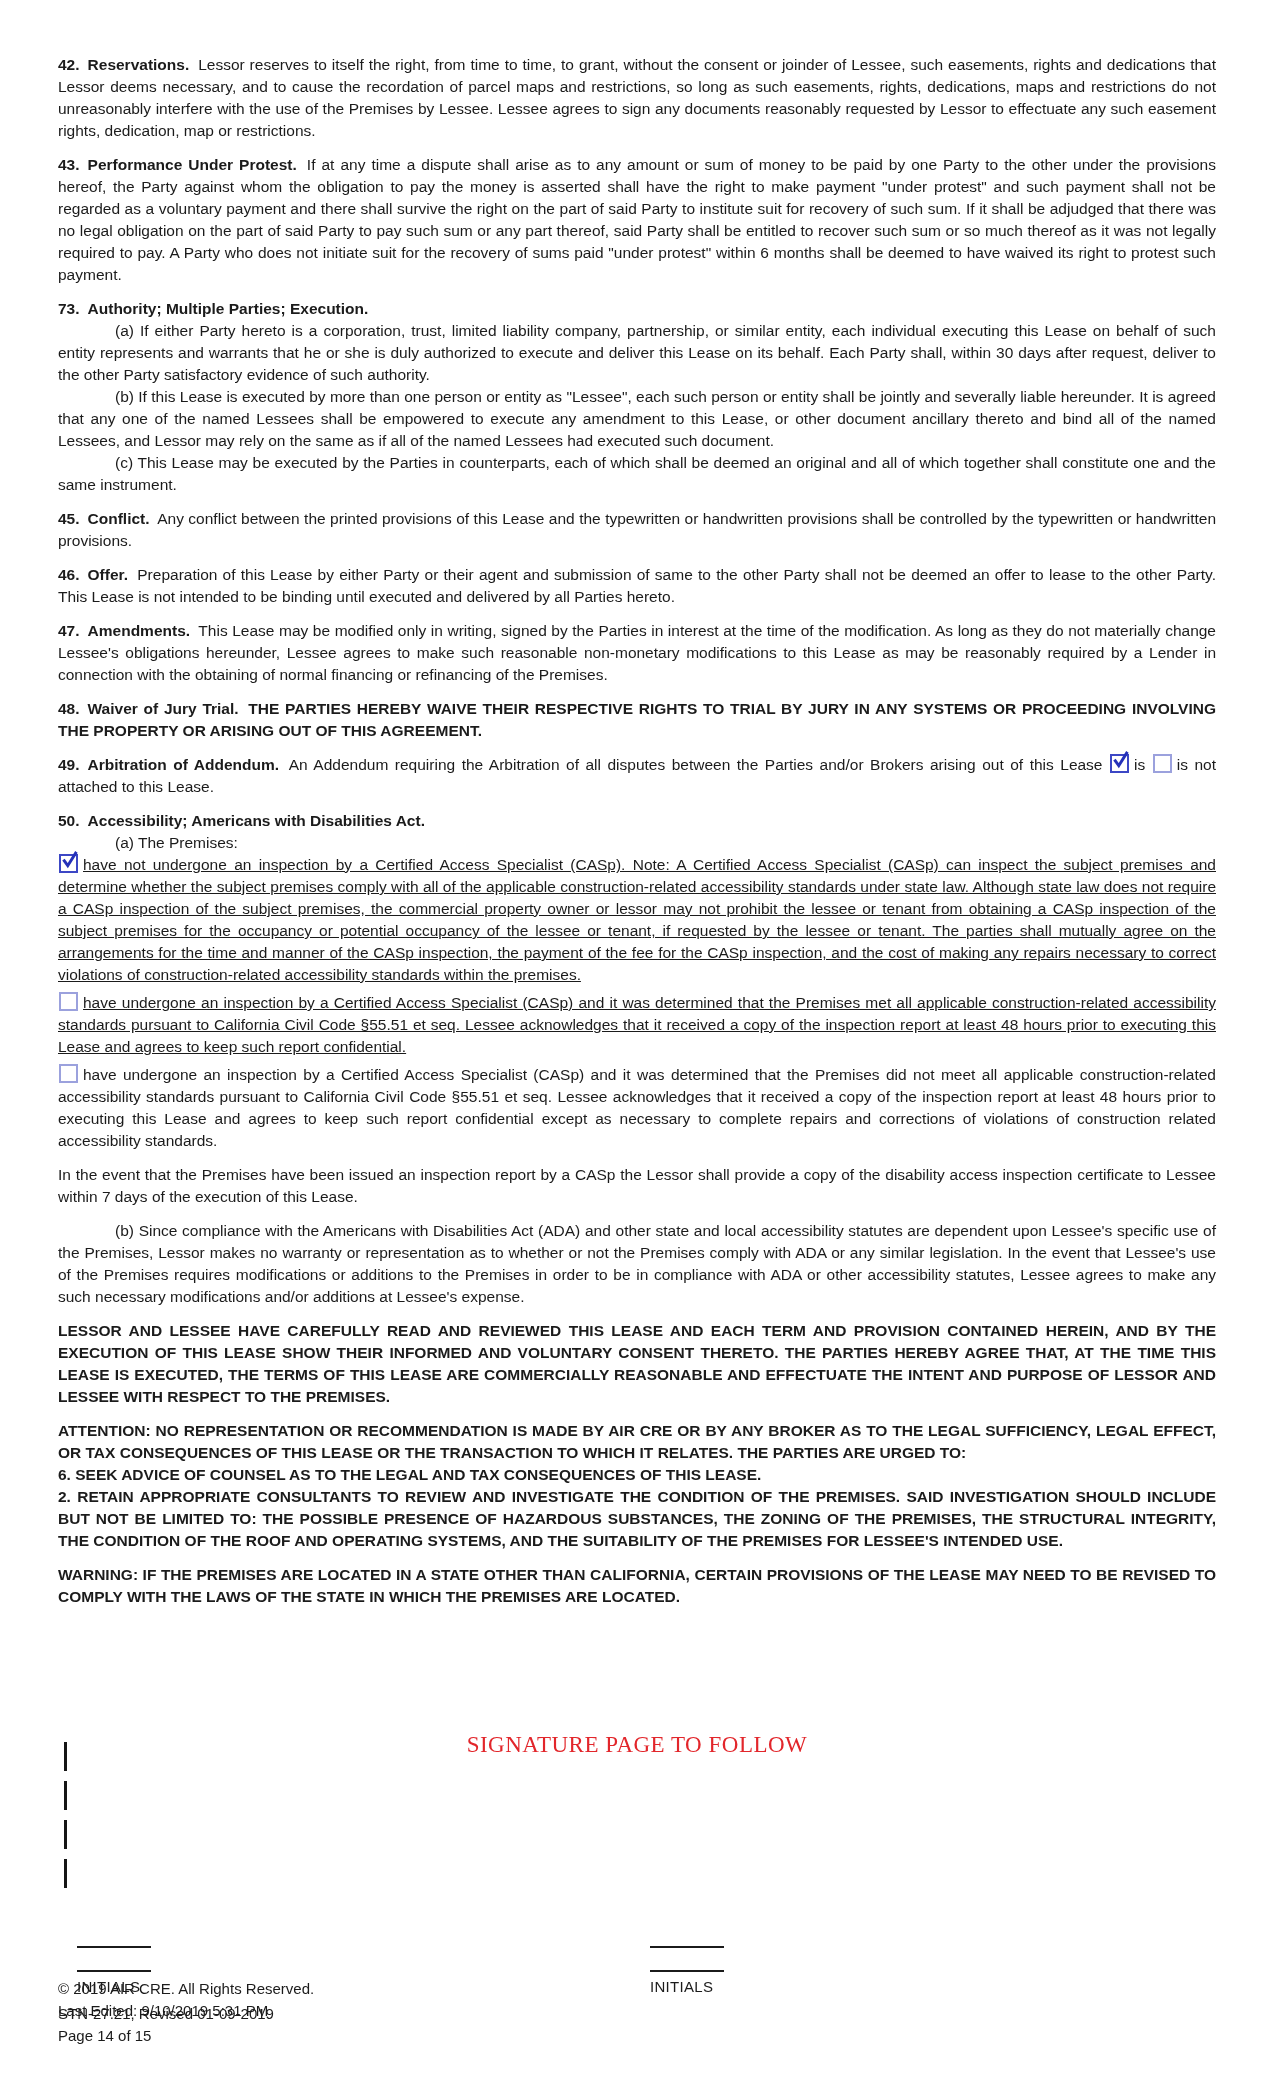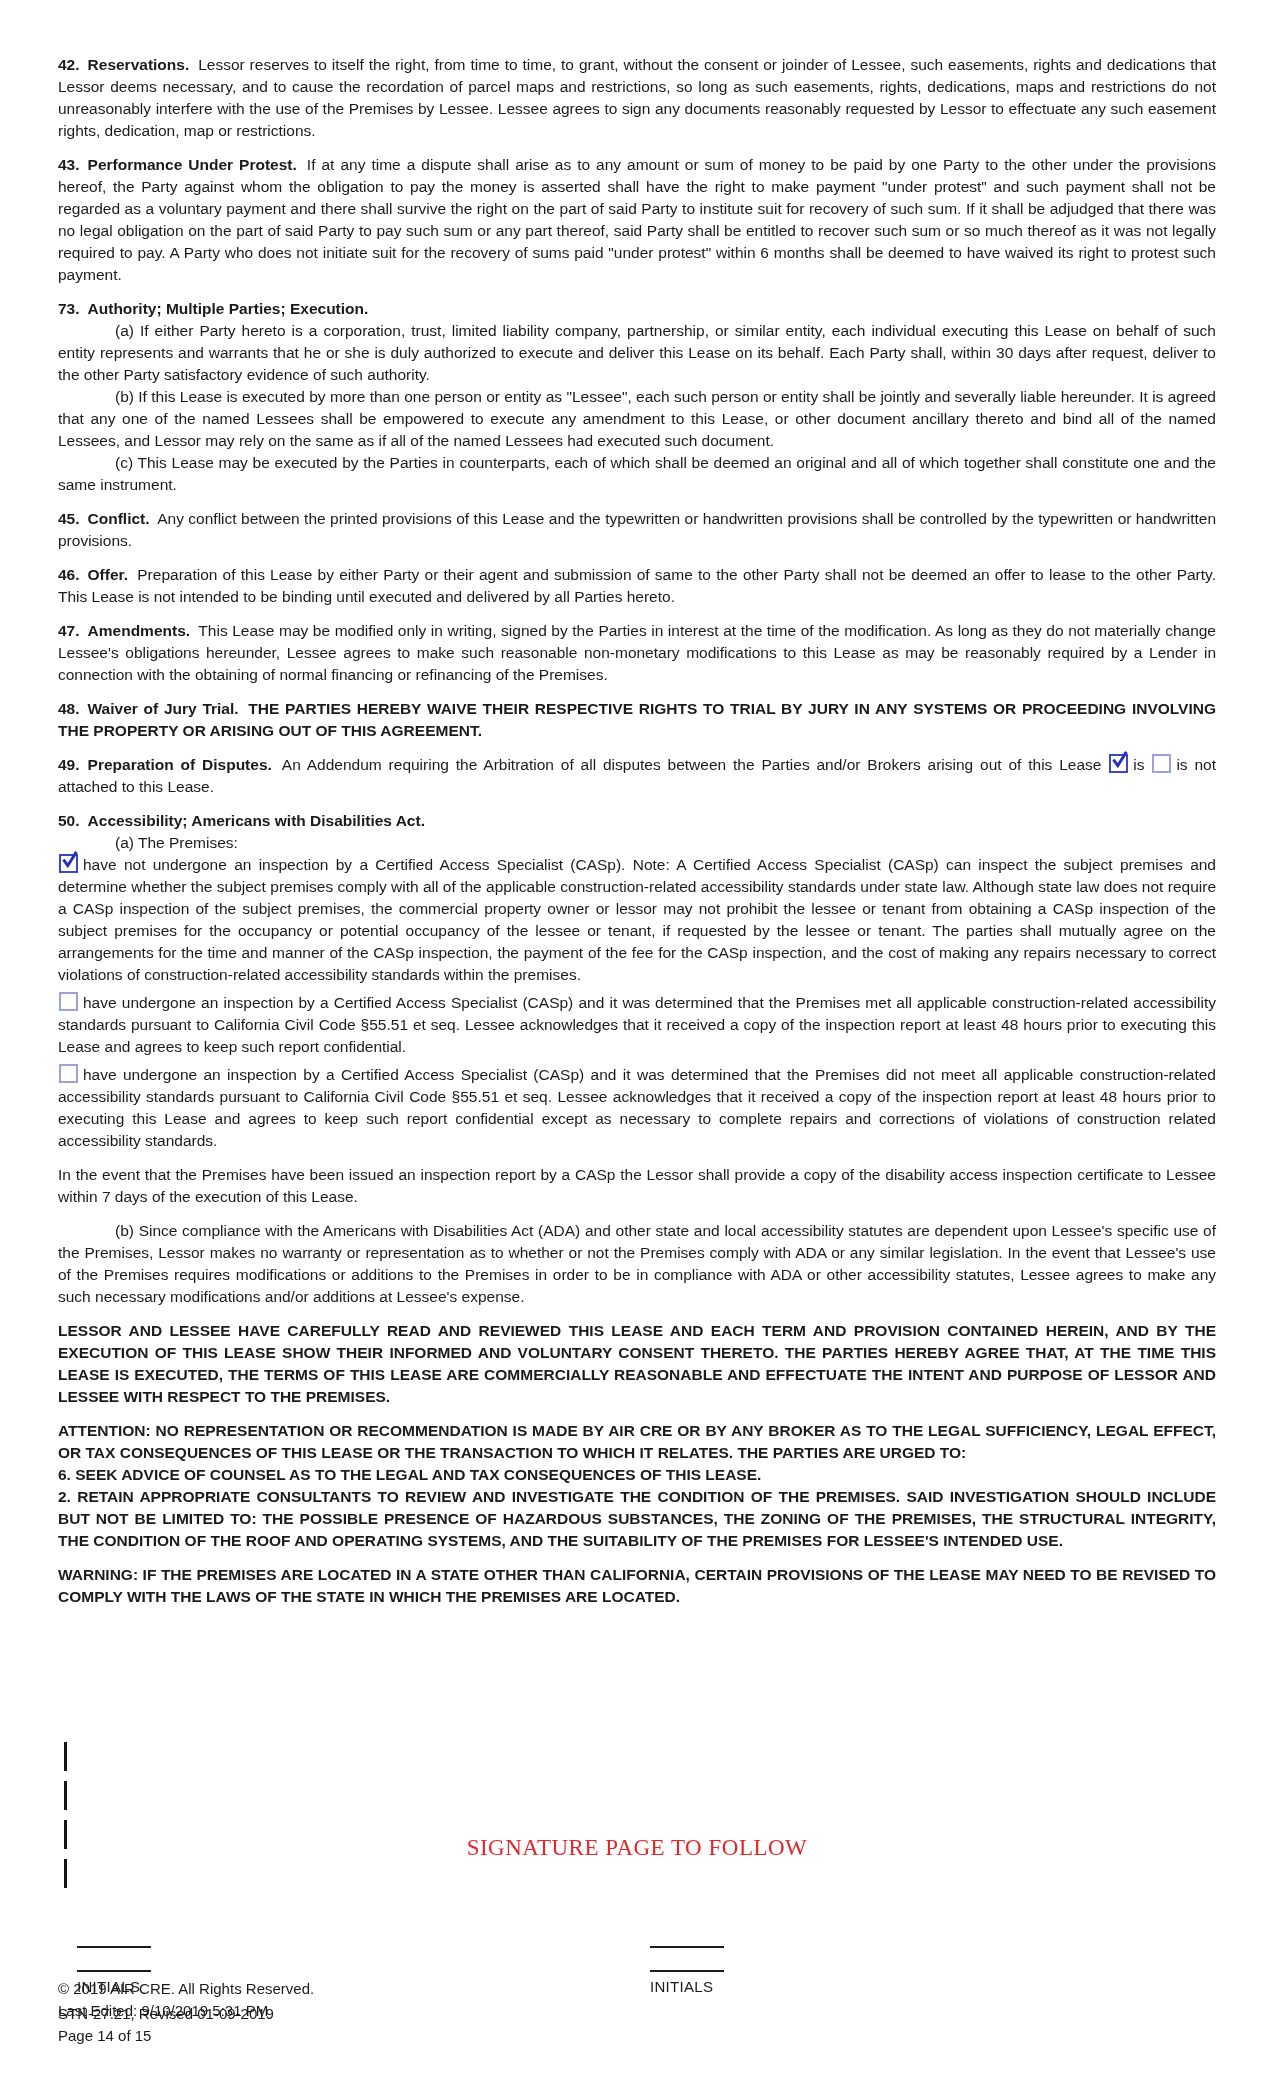--- a/index.html
+++ b/index.html
@@ -9,38 +9,38 @@
     background:#ffffff;
     font-family:"Liberation Sans",sans-serif;
     font-size:15.5px;line-height:22px;color:#1b1b1b;
     overflow:hidden;
   }
   .body-flow{
     position:absolute;top:54px;left:58px;width:1158px;
     text-align:justify;
   }
   p.para{margin:0 0 12px 0;}
-  p.tight{margin:0 0 6px 0;}
+  p.tight{margin:0 0 6px 0;text-decoration:underline;}
   p.nomargin{margin:0;}
   .indent{text-indent:57px;}
   b.num{margin-right:8px;}
   b.ttl{margin-right:4px;}
   .cb{
     display:inline-block;width:15px;height:15px;
     border:2px solid #9ba1dd;background:#fff;
     vertical-align:-3px;margin:0 5px 0 1px;
     position:relative;
   }
   .cb.checked{border-color:#3c47c5;}
   .cb svg{position:absolute;left:-1px;top:-7px;width:19px;height:23px;overflow:visible;}
   .cb svg path{stroke:#2531b9;stroke-width:3.4;fill:none;}
   .change-bars{position:absolute;left:64px;top:1742px;}
   .change-bars .bar{width:3px;height:29px;background:#151515;margin-bottom:10px;}
   .sig-notice{
-    position:absolute;top:1837px;left:0;width:100%;
+    position:absolute;top:1734px;left:0;width:100%;
     text-align:center;
     font-family:"Liberation Serif",serif;
     font-size:23px;font-weight:400;color:#e2262b;
     letter-spacing:0.5px;
   }
   .footer{position:absolute;left:58px;top:1908px;width:1158px;font-size:15px;}
   .init-col{position:absolute;top:16px;}
   .init-col.left{left:19px;}
   .init-col.mid{left:592px;}
   .init-line{width:74px;height:22px;border-bottom:2px solid #1b1b1b;}
@@ -66,21 +66,21 @@
     <p class="para indent">(c)    This Lease may be executed by the Parties in counterparts, each of which shall be deemed an original and all of which together shall constitute one and the same instrument.</p>
 
     <p class="para"><b class="num">45.</b><b class="ttl">Conflict.</b> <span>Any conflict between the printed provisions of this Lease and the typewritten or handwritten provisions shall be controlled by the typewritten or handwritten provisions.</span></p>
 
     <p class="para"><b class="num">46.</b><b class="ttl">Offer.</b> <span>Preparation of this Lease by either Party or their agent and submission of same to the other Party shall not be deemed an offer to lease to the other Party.  This Lease is not intended to be binding until executed and delivered by all Parties hereto.</span></p>
 
     <p class="para"><b class="num">47.</b><b class="ttl">Amendments.</b> <span>This Lease may be modified only in writing, signed by the Parties in interest at the time of the modification.  As long as they do not materially change Lessee's obligations hereunder, Lessee agrees to make such reasonable non-monetary modifications to this Lease as may be reasonably required by a Lender in connection with the obtaining of normal financing or refinancing of the Premises.</span></p>
 
     <p class="para"><b class="num">48.</b><b class="ttl">Waiver of Jury Trial.</b> <b>THE PARTIES HEREBY WAIVE THEIR RESPECTIVE RIGHTS TO TRIAL BY JURY IN ANY SYSTEMS OR PROCEEDING INVOLVING THE PROPERTY OR ARISING OUT OF THIS AGREEMENT.</b></p>
 
-    <p class="para"><b class="num">49.</b><b class="ttl">Preparation of Disputes.</b> <span>An Addendum requiring the Arbitration of all disputes between the Parties and/or Brokers arising out of this Lease</span>
+    <p class="para"><b class="num">49.</b><b class="ttl">Arbitration of Addendum.</b> <span>An Addendum requiring the Arbitration of all disputes between the Parties and/or Brokers arising out of this Lease</span>
       <span class="cb checked"><svg viewBox="0 0 22 22">
             <path d="M4 10 L9 17 L19 1"></path>
           </svg></span><span>is</span>
       <span class="cb"></span><span>is not attached to this Lease.</span>
     </p>
 
     <p class="nomargin"><b class="num">50.</b><b class="ttl">Accessibility; Americans with Disabilities Act.</b></p>
     <p class="nomargin indent">(a)    The Premises:</p>
 
     <p class="tight"><span class="cb checked"><svg viewBox="0 0 22 22">

